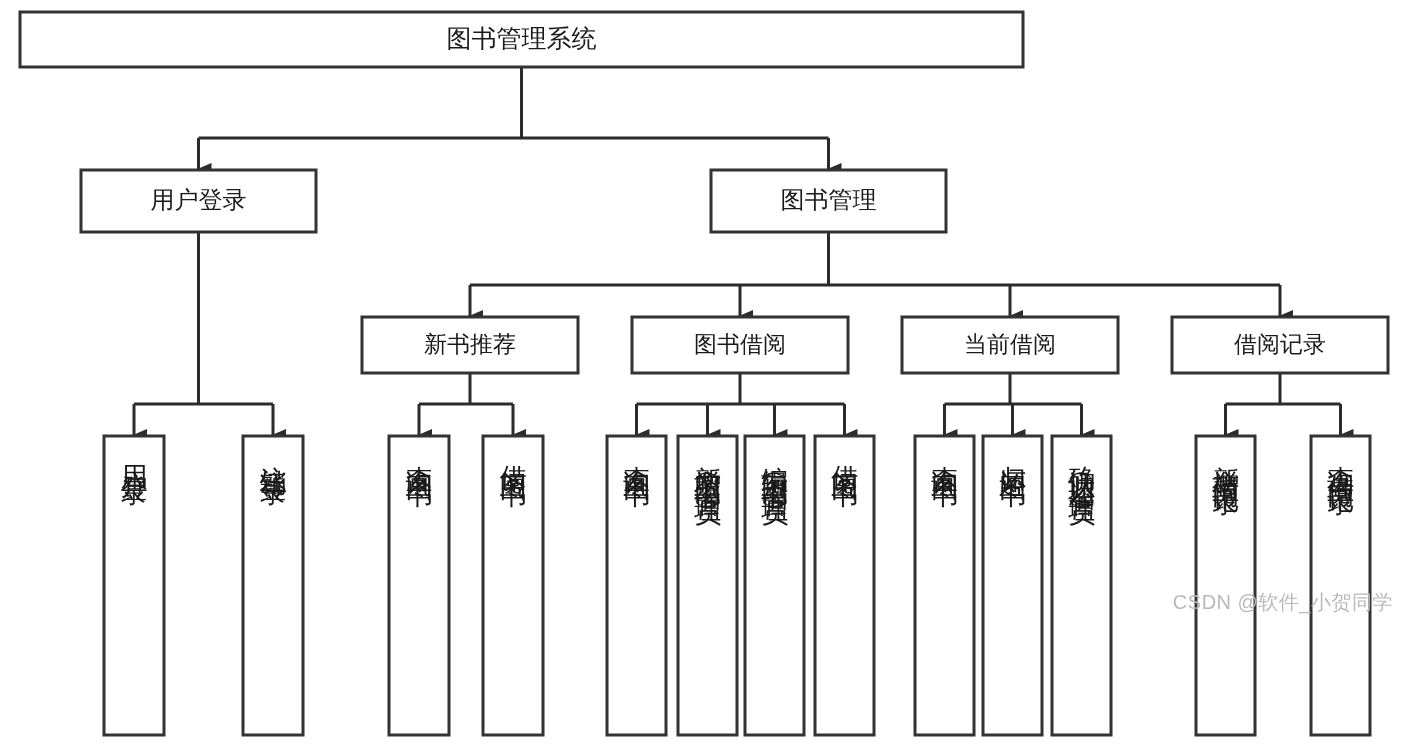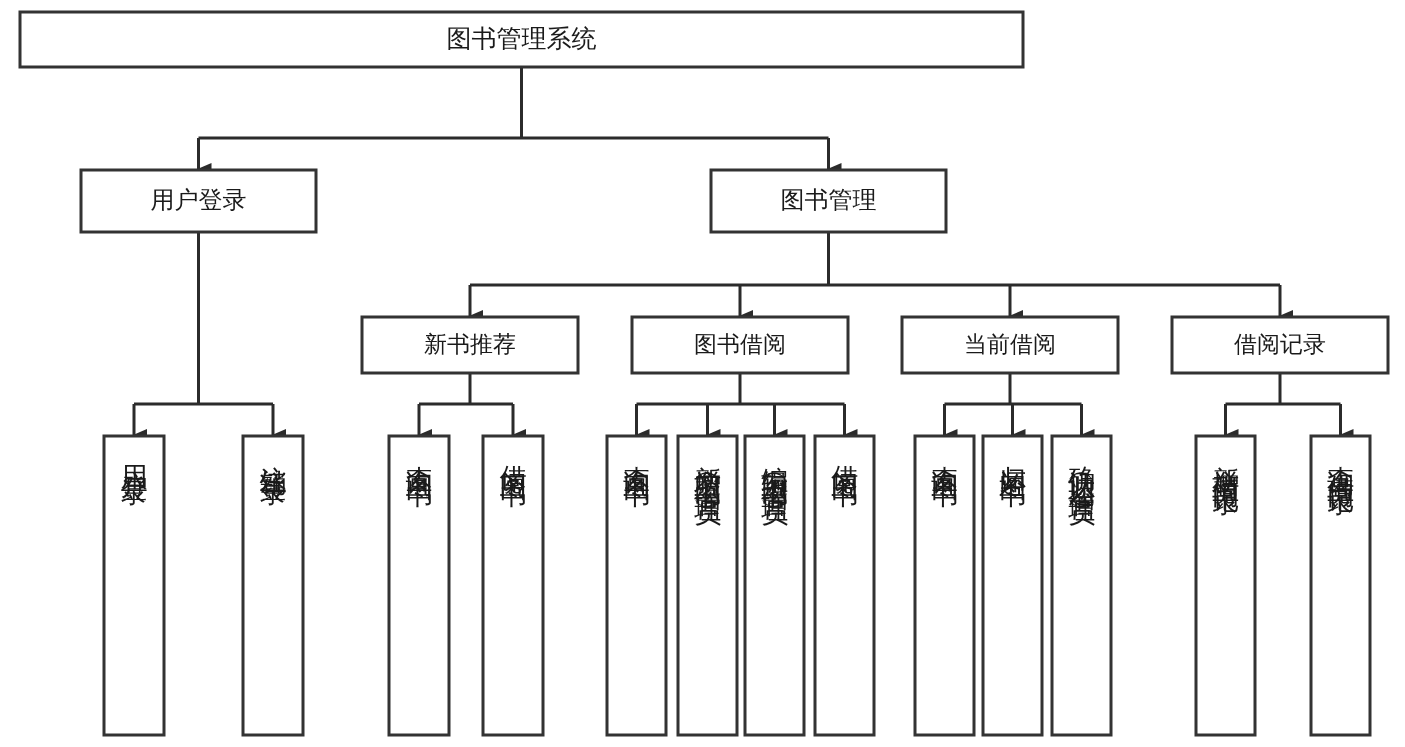--- a/index.html
+++ b/index.html
@@ -217,13 +217,14 @@
         <span class="vert-label">确认归还（管理员）</span>
       </div>
       <div class="vert-label-wrap" style="left: 1196px; top: 444px; width: 59px; height: 283px;">
         <span class="vert-label">新增借阅记录</span>
       </div>
       <div class="vert-label-wrap" style="left: 1311px; top: 444px; width: 59px; height: 283px;">
         <span class="vert-label">查询借阅记录</span>
       </div>
     </div>
 
+  <div id="watermark">CSDN @软件_小贺同学</div>
 </div>
 
 </body></html>

